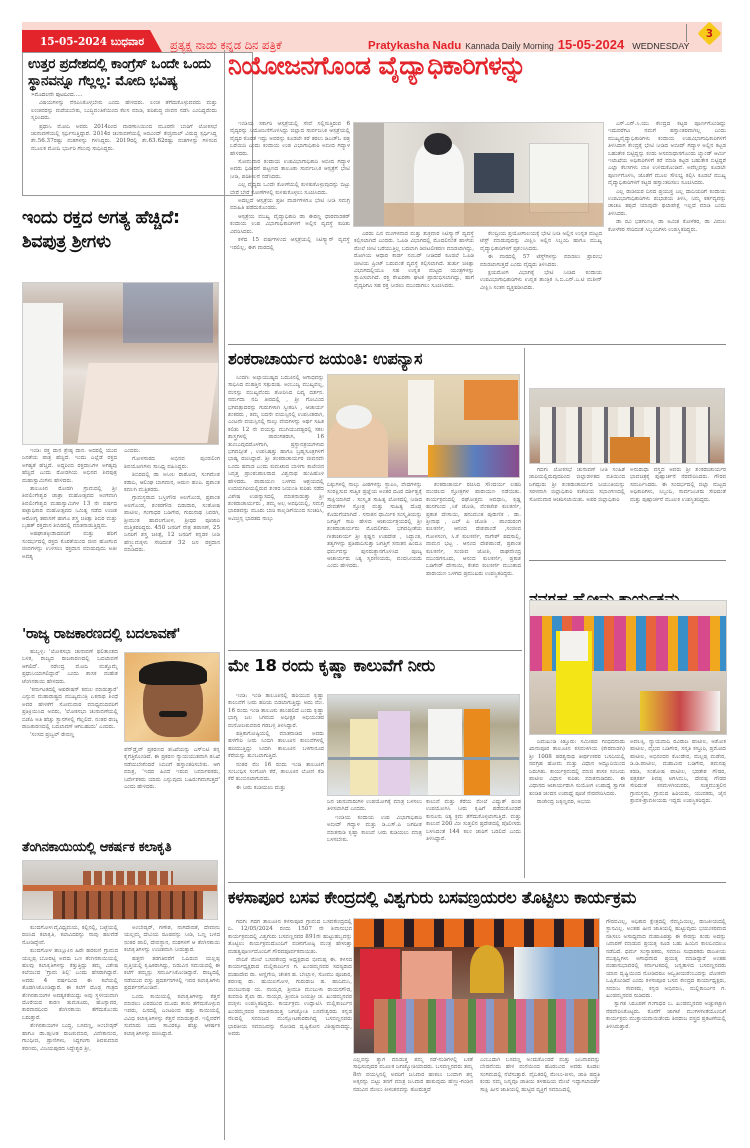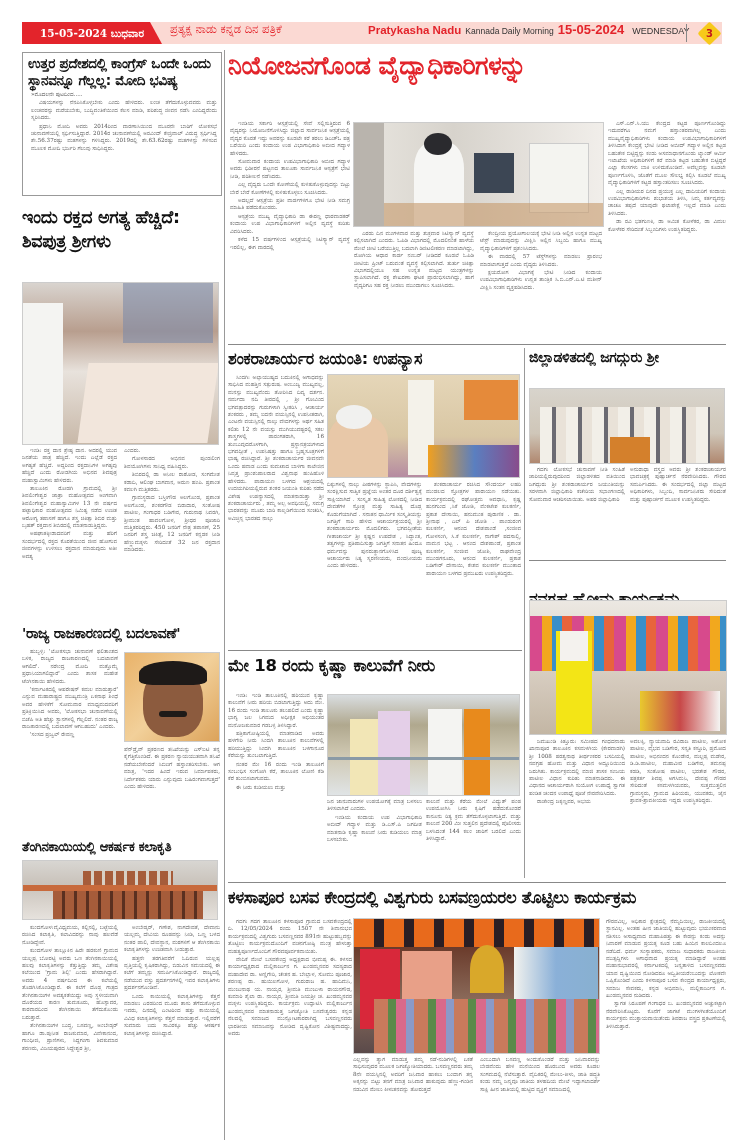--- a/index.html
+++ b/index.html
@@ -1,20 +1,20 @@
 <!DOCTYPE html>
 <html><head>
 <meta charset="utf-8">
 <style>
   * { box-sizing: border-box; margin: 0; padding: 0; }
   html, body { width: 750px; height: 1148px; background: #ffffff; overflow: hidden; }
   body { font-family: "DejaVu Sans", sans-serif; color: #222; position: relative; }
 
   
-  .masthead { position: absolute; left: 22px; top: 22px; width: 700px; height: 22px; background: #fbd9d3; display: flex; align-items: flex-start; }
+  .masthead { position: absolute; left: 22px; top: 22px; width: 700px; height: 30px; background: #fbd9d3; display: flex; align-items: flex-end; }
   .mh-date-tab { position: relative; height: 22px; width: 140px; background: #e3242b; color: #fff; font-family: "DejaVu Serif", serif; font-weight: bold; font-size: 10.5px; display: flex; align-items: center; padding-left: 18px; clip-path: polygon(0 0, 128px 0, 140px 100%, 0 100%); }
   .mh-kn-title { color: #e3242b; font-size: 11.5px; margin-left: 8px; width: 190px; }
   .mh-en { display: flex; align-items: baseline; gap: 4px; font-family: "Liberation Sans", sans-serif; margin-left: 8px; }
   .mh-en .brand { color: #e3242b; font-weight: bold; font-size: 11.5px; }
   .mh-en .tag { color: #333; font-size: 8.5px; }
   .mh-en .date { color: #e3242b; font-weight: bold; font-size: 13px; margin-left: 0; }
   .mh-en .day { color: #333; font-size: 9px; margin-left: 4px; }
   .mh-sep { position: absolute; left: 664px; top: 2px; width: 1px; height: 18px; background: #888; }
   .mh-logo { position: absolute; left: 679px; top: 3px; width: 17px; height: 17px; background: #f7c91a; transform: rotate(45deg); border-radius: 2px; }
   .mh-logo span { display: block; transform: rotate(-45deg); text-align: center; line-height: 17px; font-size: 10px; font-weight: bold; color: #c41b1b; }
@@ -24,21 +24,21 @@
 
   
   .headline { position: absolute; font-weight: bold; color: #111; line-height: 1.15; letter-spacing: -0.3px; }
   .headline.red { color: #e3242b; }
   .body-text { position: absolute; font-family: "DejaVu Serif", serif; font-size: 5.6px; line-height: 7.4px; color: #555; text-align: justify; overflow: hidden; }
   .body-text p { text-indent: 8px; margin-bottom: 1px; }
 
   .photo { position: absolute; overflow: hidden; border: 1px solid #ccc; }
 
   
-  .box-article { position: absolute; left: 22px; top: 52px; width: 200px; height: 144px; border: 1px solid #999; }
+  .box-article { position: absolute; left: 22px; top: 52px; width: 231px; height: 144px; border: 1px solid #999; }
 </style>
 </head>
 <body>
 
 <div class="masthead">
   <div class="mh-date-tab">15-05-2024 ಬುಧವಾರ</div>
   <div class="mh-kn-title">ಪ್ರತ್ಯಕ್ಷ ನಾಡು ಕನ್ನಡ ದಿನ ಪತ್ರಿಕೆ</div>
   <div class="mh-en">
     <span class="brand">Pratykasha Nadu</span>
     <span class="tag">Kannada Daily Morning</span>
@@ -159,21 +159,20 @@
   <div style="position:absolute; left:100px; top:70px; width:93px; height:34px; background: linear-gradient(90deg,#f0a020,#5a7fc0,#8a4a8a);"></div>
 </div>
 <div class="body-text" style="left:327px; top:481px; width:95px; height:160px;">
   <p style="text-indent:0">ದಿಕ್ಕುಗಳಲ್ಲಿ ನಾಲ್ಕು ಪೀಠಗಳನ್ನು ಸ್ಥಾಪಿಸಿ, ವೇದಗಳನ್ನು ಸಂರಕ್ಷಿಸುವ ಸಾತ್ವಿಕ ಪ್ರಜ್ಞೆಯ ಅಂತರ ದೂರ ದರ್ಶಿತ್ವಕ್ಕೆ ಸಾಕ್ಷಿಯಾಗಿದೆ . ಸಂಸ್ಕೃತ ಸಾಹಿತ್ಯ ಲೋಕದಲ್ಲಿ ನೀಡಿದ ದೇವತೆಗಳ ಸ್ತೋತ್ರ ಮತ್ತು ಸಾಹಿತ್ಯ ದೊಡ್ಡ ಕೊಡುಗೆಯಾಗಿದೆ . ಸನಾತನ ಧಾರ್ಮಿಕ ಸಂಸ್ಕೃತಿಯನ್ನು ಜಗತ್ತಿಗೆ ಸಾರಿ ಹೇಳಿದ ಆಚಾರ್ಯತ್ರಯರಲ್ಲಿ ಶ್ರೀ ಶಂಕರಾಚಾರ್ಯರು ಮೊದಲಿಗರು. ಭಗವದ್ಗೀತೆಯ ಗೀತಾಚಾರ್ಯ ಶ್ರೀ ಕೃಷ್ಣನ ಉಪದೇಶ , ಸಿದ್ಧಾಂತ, ತತ್ವಗಳನ್ನು ಪ್ರತಿಪಾದಿಸುತ್ತಾ ಜಗತ್ತಿಗೆ ಸನಾತನ ಹಿಂದೂ ಧರ್ಮವನ್ನು ಪುನರುತ್ಥಾನಗೊಳಿಸಿದ ಪೂಜ್ಯ ಆಚಾರ್ಯರು ನಿತ್ಯ ಸ್ಮರಣೀಯರು, ವಂದನೀಯರು ಎಂದು ಹೇಳಿದರು.</p>
 </div>
 <div class="body-text" style="left:426px; top:481px; width:95px; height:160px;">
   <p>ಶಂಕರಾಚಾರ್ಯ ರಚಿಸಿದ ಸೌಂದರ್ಯ ಲಹರಿ ಮಂಡಲದ ಸ್ತೋತ್ರಗಳ ಪಾರಾಯಣ ನಡೆಯಿತು. ಕಾರ್ಯಕ್ರಮದಲ್ಲಿ ರಘೋತ್ತಮ ಅವಧಾನಿ, ಕೃಷ್ಣ ಹುನಗುಂದ ,ಸಿಕೆ ಜೋಶಿ, ವೆಂಕಟೇಶ ಕುಲಕರ್ಣಿ, ಪ್ರಕಾಶ ದೇಸಾಯಿ, ಹನುಮಂತ ಪುರಾಣಿಕ . ಡಾ. ಶ್ರೀನಾಥ , ಎಲ್ ಪಿ ಜೋಶಿ . ಪಾಂಡುರಂಗ ಕುಲಕರ್ಣಿ, ಆನಂದ ದೇಶಪಾಂಡೆ ,ಸಂಜೀವ ಗೋಳಸಂಗಿ, ಸಿ.ಕೆ ಕುಲಕರ್ಣಿ, ನಾಗೇಶ್ ಪದಸಾಲ್ಗಿ, ವಾಮನ ಭಟ್ಟ . ಆನಂದ ದೇಶಪಾಂಡೆ, ಪ್ರಶಾಂತ ಕುಲಕರ್ಣಿ, ಸಂಜೀವ ಜೋಶಿ, ರಾಘವೇಂದ್ರ ಮುಂಡಗನೂರು, ಆನಂದ ಕುಲಕರ್ಣಿ, ಪ್ರಕಾಶ ಬಡಿಗೇರ್ ದೇಸಾಯಿ, ಕೇಶವ ಕುಲಕರ್ಣಿ ಮುಂತಾದ ಪಾರಾಯಣ ಬಳಗದ ಪ್ರಮುಖರು ಉಪಸ್ಥಿತರಿದ್ದರು.</p>
 </div>
 
 <div class="headline" style="left:529px; top:348px; width:220px; font-size:14px; line-height:19px;">
-  <div>ಜಿಲ್ಲಾಡಳಿತದಲ್ಲಿ ಜಗದ್ಗುರು ಶ್ರೀ</div>
 </div>
 <div class="photo" style="left:529px; top:388px; width:196px; height:76px; background: linear-gradient(180deg,#d8d4cc 0%,#cfc6b8 60%,#b08870 100%);">
   <div style="position:absolute; left:10px; top:18px; width:170px; height:58px; background: repeating-linear-gradient(90deg,#f2efe8 0 12px,#6b6a72 12px 16px,#e9e2d8 16px 26px);"></div>
   <div style="position:absolute; left:80px; top:48px; width:40px; height:28px; background:#d4802c;"></div>
 </div>
 <div class="body-text" style="left:529px; top:466px; width:96px; height:90px;">
   <p>ಗದಗ: ಲೋಕಸಭೆ ಚುನಾವಣೆ ನೀತಿ ಸಂಹಿತೆ ಜಾರಿಯಲ್ಲಿರುವುದರಿಂದ ಜಿಲ್ಲಾಡಳಿತದ ವತಿಯಿಂದ ಜಗದ್ಗುರು ಶ್ರೀ ಶಂಕರಾಚಾರ್ಯರ ಜಯಂತಿಯನ್ನು ಸರಳವಾಗಿ ಜಿಲ್ಲಾಧಿಕಾರಿ ಕಚೇರಿಯ ಸಭಾಂಗಣದಲ್ಲಿ ಸೋಮವಾರ ಆಚರಿಸಲಾಯಿತು. ಅಪರ ಜಿಲ್ಲಾಧಿಕಾರಿ</p>
 </div>
 <div class="body-text" style="left:630px; top:466px; width:96px; height:90px;">
   <p style="text-indent:0">ಅನುರಾಧಾ ವಸ್ತ್ರದ ಅವರು ಶ್ರೀ ಶಂಕರಾಚಾರ್ಯರ ಭಾವಚಿತ್ರಕ್ಕೆ ಪುಷ್ಪಾರ್ಚನೆ ನೆರವೇರಿಸಿದರು. ಗೌರವ ಸಮರ್ಪಿಸಿದರು. ಈ ಸಂದರ್ಭದಲ್ಲಿ ಜಿಲ್ಲಾ ಮಟ್ಟದ ಅಧಿಕಾರಿಗಳು, ಸಿಬ್ಬಂದಿ, ಸಾರ್ವಜನಿಕರು ಸೇರಿದಂತೆ ಮತ್ತು ಪುಷ್ಪಾರ್ಚನೆ ಮೂಲಕ ಉಪಸ್ಥಿತರಿದ್ದರು.</p>

